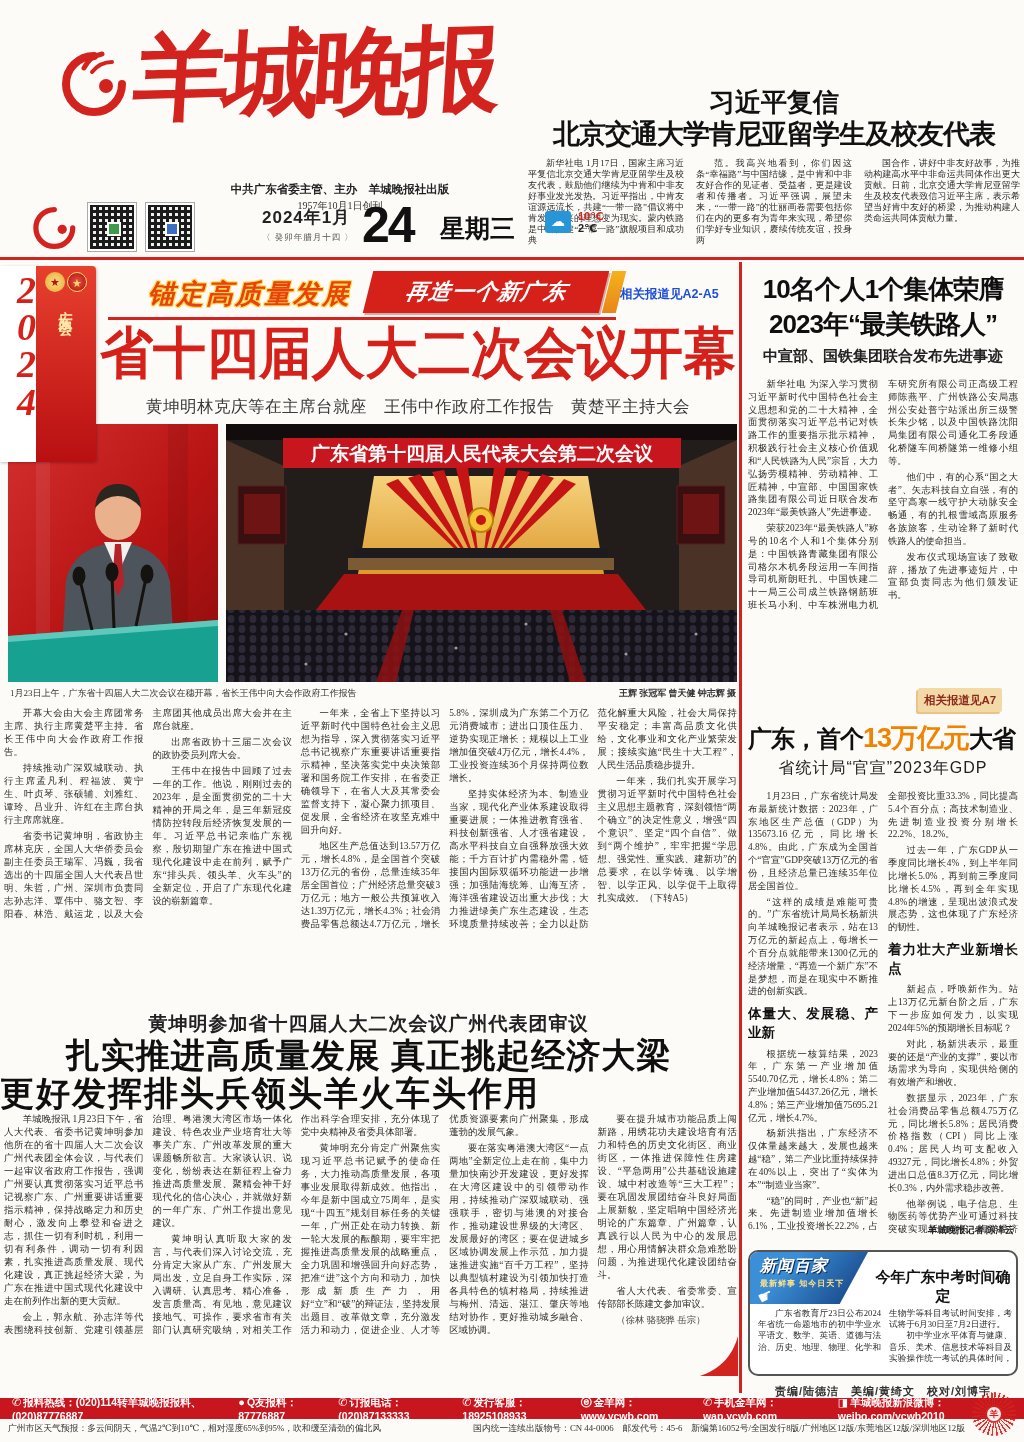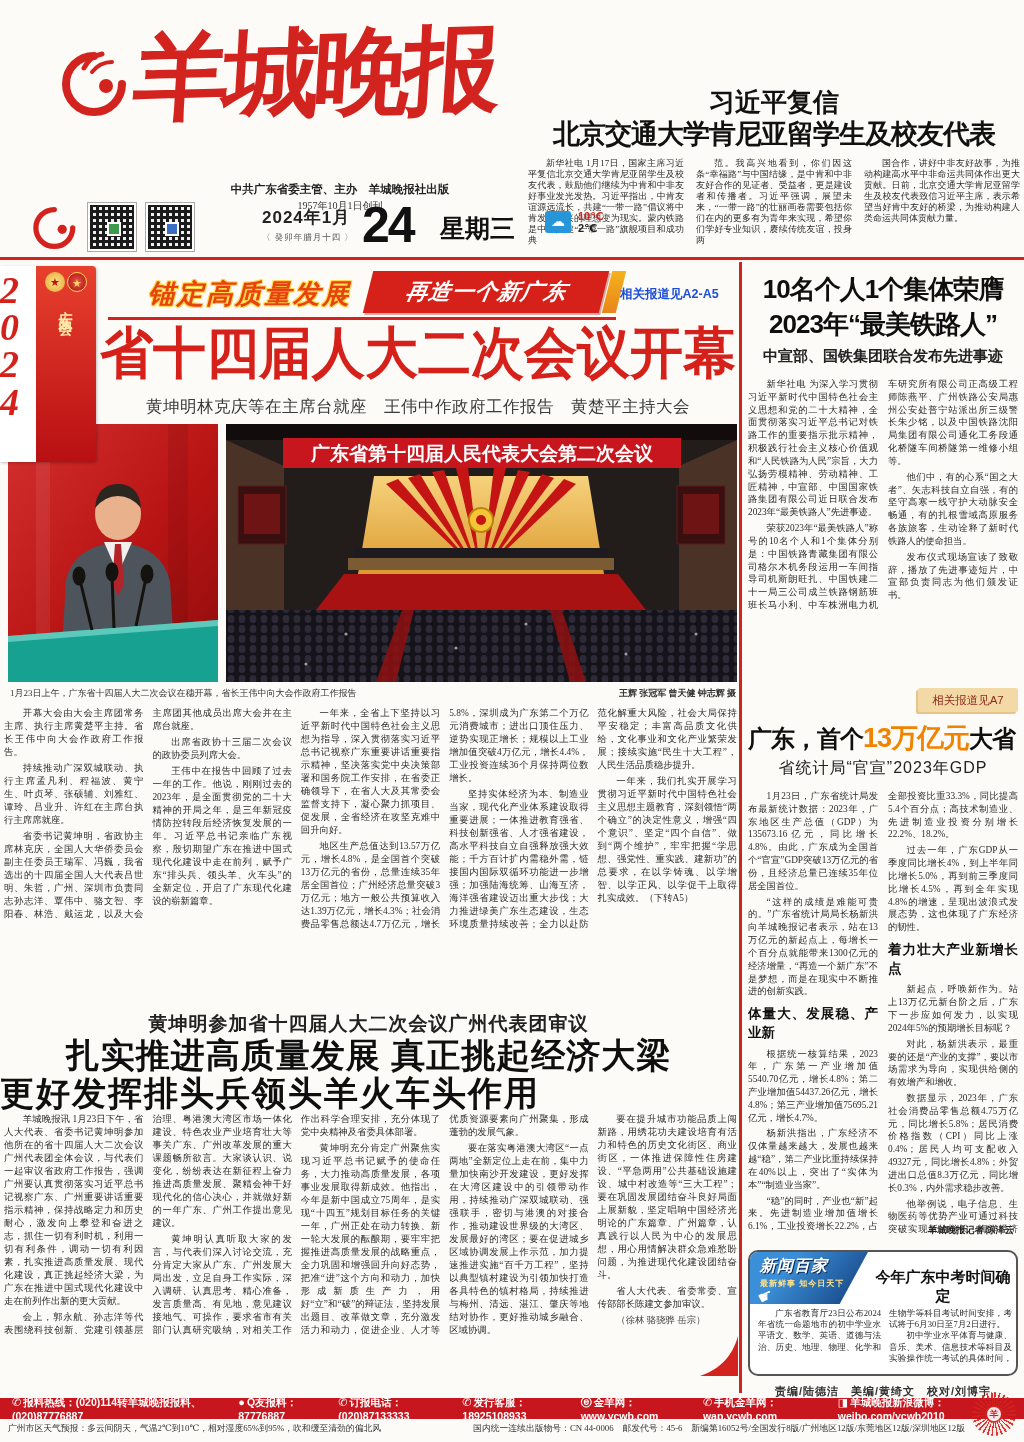--- a/index.html
+++ b/index.html
@@ -30,21 +30,21 @@
   .date-day{font-size:50px;font-weight:900;color:#111;line-height:1;letter-spacing:-2px}
   .date-week{font-size:25px;font-weight:900;color:#111}
   .wx-icon{width:26px;height:22px;background:#2796d8;border-radius:3px;color:#fff;text-align:center;
            line-height:22px;font-size:14px}
   .wx-hi{font-size:11px;font-weight:bold;color:#d3231f;line-height:1.1}
   .wx-lo{font-size:11px;font-weight:bold;color:#222;line-height:1.1}
   .rule-red{background:#d3231f}
   
   .side2024{left:0;top:266px;width:96px;height:196px;display:flex;border-radius:0 4px 4px 0;overflow:hidden;
             box-shadow:1px 1px 3px rgba(0,0,0,.25);z-index:5}
-  .side2024 .digits{width:36px;background:#fff;text-align:left;font-size:38px;line-height:.98;font-weight:900;
+  .side2024 .digits{width:36px;background:#fff;text-align:right;font-size:38px;line-height:.98;font-weight:900;
                     font-style:italic;color:#d6211a;padding-top:6px;word-break:break-all}
   .side2024 .redcol{flex:1;background:linear-gradient(180deg,#e8402e,#b80f12);display:flex;flex-direction:column;align-items:center;padding-top:5px}
   .emb{width:20px;height:20px;border-radius:50%;text-align:center;line-height:20px;font-size:11px;margin:1px}
   .emb.gold{background:radial-gradient(#ffe08a,#e0a62e);color:#c01010}
   .emb.red{background:radial-gradient(#e8554a,#a80d0d);color:#ffd75e;border:1px solid #ffd75e}
   .side-label{writing-mode:vertical-rl;color:#ffe9a8;font-size:14px;font-weight:bold;letter-spacing:4px;margin-top:6px}
   .slogan1{left:148px;top:276px;font-size:27px;font-weight:900;font-style:italic;color:#e8420e;letter-spacing:2px;
            text-shadow:1px 1px 0 #ffd84d,-1px -1px 0 #ffd84d,1px -1px 0 #ffd84d,-1px 1px 0 #ffd84d}
   .slogan-rule{left:108px;top:317px;width:508px;height:3px}
   .slogan2{left:368px;top:271px;width:236px;height:42px;background:#d6211a;transform:skewX(-14deg);
@@ -63,22 +63,22 @@
   .bot-h1{left:0;top:1033px;width:737px;text-align:center;font-size:34px;font-weight:900;color:#0f0f0f;letter-spacing:1px}
   .bot-h2{left:0;top:1071px;width:737px;text-align:left;font-size:34px;font-weight:900;color:#0f0f0f;letter-spacing:2px}
   .bot-body{left:4px;top:1113px;width:733px;height:260px;column-count:5;column-gap:9px;font-size:9.4px;line-height:1.38}
   .endnote{color:#444}
   .swoosh{left:700px;top:1336px;width:38px;height:40px}
   
   .divider{left:739px;top:262px;width:3px;height:1131px}
   .r1-h{left:748px;top:272px;width:270px;text-align:center;font-size:26px;font-weight:900;color:#0f0f0f;line-height:1.35;letter-spacing:-1px}
   .r1-sub{left:748px;top:347px;width:270px;text-align:center;font-size:15px;font-weight:bold;color:#222}
   .r1-body{left:748px;top:378px;width:270px;height:302px;column-count:2;column-gap:10px;font-size:9.3px;line-height:1.38}
-  .a7box{left:918px;top:688px;width:100px;height:24px;background:#f3d9a6;border-radius:2px;display:flex;align-items:center;justify-content:center;
-         font-size:11.5px;font-weight:normal;color:#8d2a1f;box-shadow:-2px 2px 0 #e7c487}
+  .a7box{left:918px;top:688px;width:84px;height:24px;background:#f3d9a6;border-radius:2px;display:flex;align-items:center;justify-content:center;
+         font-size:11.5px;font-weight:bold;color:#8d2a1f;box-shadow:-2px 2px 0 #e7c487}
   .gdp-h{left:748px;top:720px;width:270px;text-align:center;font-size:24px;font-weight:900;color:#0f0f0f;letter-spacing:-1px;white-space:nowrap}
   .gdp-h em{font-style:normal;color:#f08300;font-size:27px}
   .gdp-sub{left:748px;top:758px;width:270px;text-align:center;font-size:16px;color:#222;letter-spacing:1px}
   .gdp-body{left:748px;top:790px;width:270px;height:448px;column-count:2;column-gap:10px;font-size:9.3px;line-height:1.38}
   .gdp-body h3{font-size:13.5px;font-weight:bold;color:#111;margin:7px 0 5px;text-indent:0;break-inside:avoid;
                font-family:"Liberation Sans","DejaVu Sans",sans-serif}
   .gdp-byline{left:748px;top:1224px;width:266px;text-align:right;font-size:9.3px;font-weight:bold;color:#222}
   
   .exam{left:748px;top:1250px;width:270px;height:126px;border:2px solid #555;border-radius:10px;background:#fff;overflow:hidden}
   .exam-banner{position:absolute;left:0;top:0;width:118px;height:52px;background:linear-gradient(130deg,#3b8fd8 30%,#123c7a);

